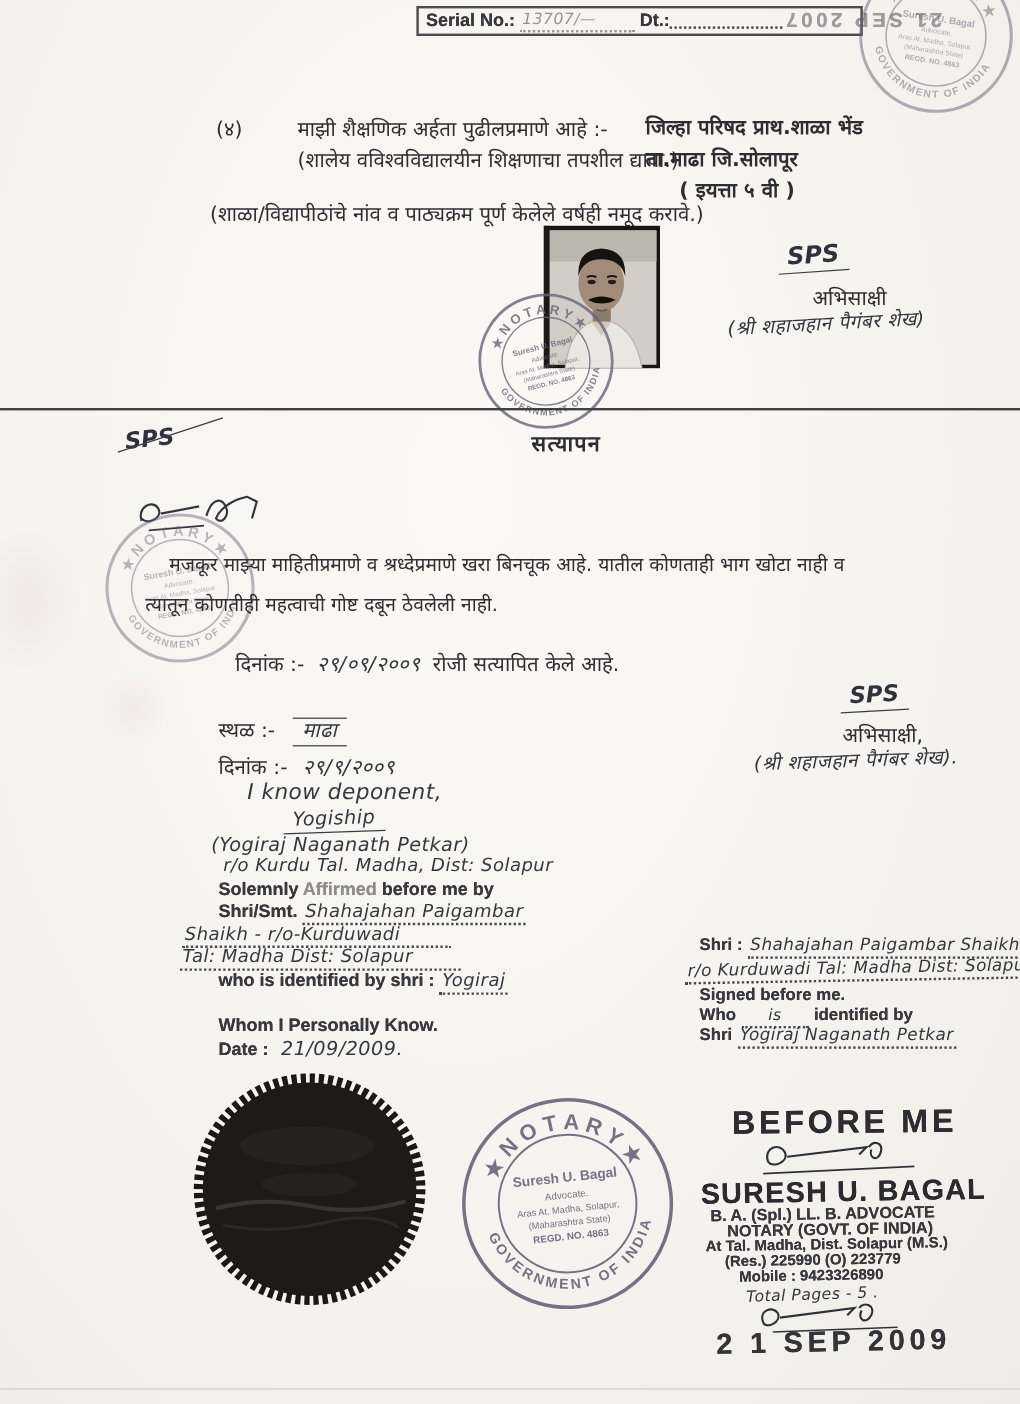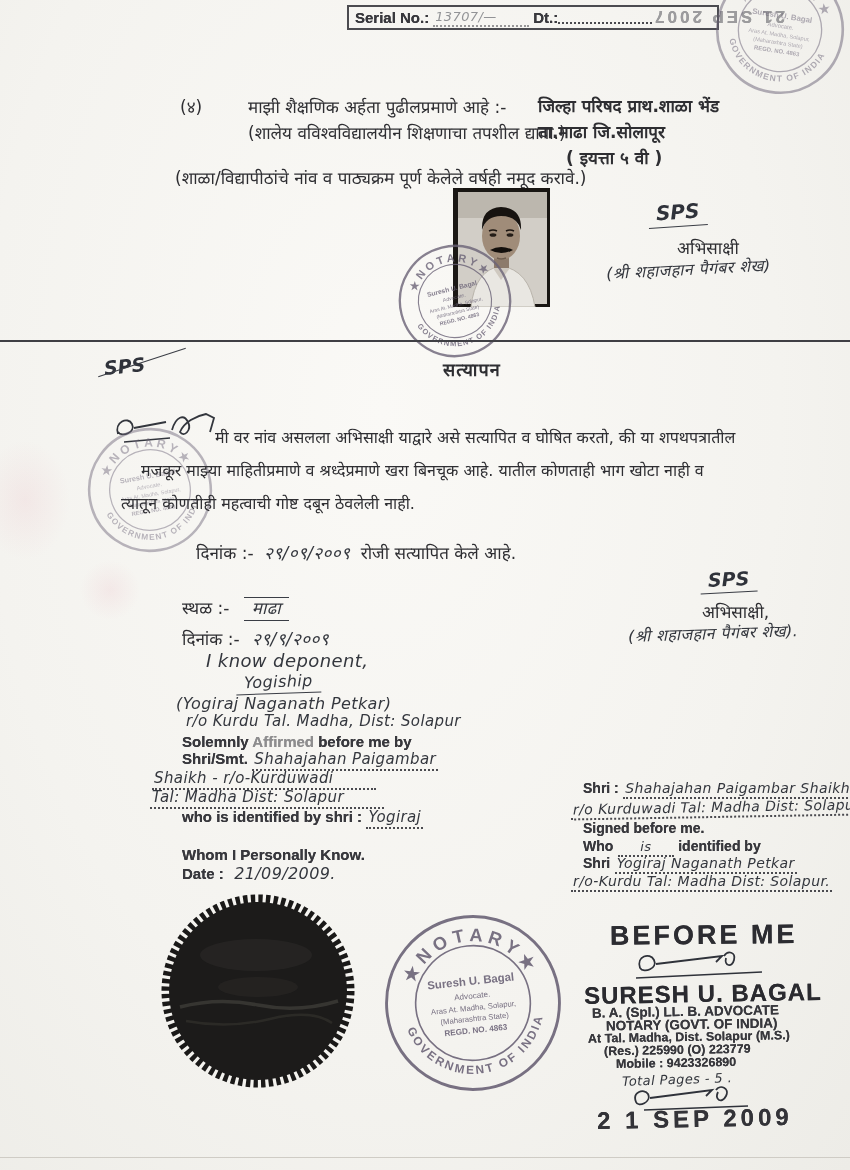--- a/index.html
+++ b/index.html
@@ -124,21 +124,20 @@
     <circle cx="100" cy="100" r="63" fill="none" stroke="currentColor" stroke-width="2"></circle>
     <text font-size="19" font-weight="bold" fill="currentColor"><textPath href="#s3t" startOffset="50%" text-anchor="middle">★  N O T A R Y  ★</textPath></text>
     <text font-size="13" font-weight="bold" letter-spacing="2" fill="currentColor"><textPath href="#s3b" startOffset="50%" text-anchor="middle">GOVERNMENT OF INDIA</textPath></text>
     <text x="100" y="82" text-anchor="middle" font-size="11.5" font-weight="bold" fill="currentColor">Suresh U. Bagal</text>
     <text x="100" y="97" text-anchor="middle" font-size="9" fill="currentColor">Advocate.</text>
     <text x="100" y="110" text-anchor="middle" font-size="8.5" fill="currentColor">Aras At. Madha, Solapur,</text>
     <text x="100" y="122" text-anchor="middle" font-size="8.5" fill="currentColor">(Maharashtra State)</text>
     <text x="100" y="135" text-anchor="middle" font-size="9" font-weight="bold" fill="currentColor">REGD. NO. 4863</text>
   </svg>
 
-  <div class="abs dev" style="left:215px;top:426px;font-size:16px;">मी वर नांव असलला अभिसाक्षी याद्वारे असे सत्यापित व घोषित करतो, की या शपथपत्रातील</div>
   <div class="abs dev" style="left:121px;top:459px;font-size:16px;margin-left:20px;">मजकूर माझ्या माहितीप्रमाणे व श्रध्देप्रमाणे खरा बिनचूक आहे. यातील कोणताही भाग खोटा नाही व</div>
   <div class="abs dev" style="left:121px;top:492px;font-size:16px;">त्यातून कोणतीही महत्वाची गोष्ट दबून ठेवलेली नाही.</div>
 
   <div class="abs" style="left:196px;top:541px;">
     <span class="dev">दिनांक :-</span>
     <span class="hand hand-dk" style="font-size:17px;margin:0 6px;">२९/०९/२००९</span>
     <span class="dev">रोजी सत्यापित केले आहे.</span>
   </div>
 
   <div class="abs" style="left:182px;top:596px;">
@@ -188,21 +187,20 @@
   <div class="abs stampbold" style="left:583px;top:820px;font-size:14px;">Signed before me.</div>
   <div class="abs" style="left:583px;top:837px;">
     <span class="stampbold" style="font-size:14px;">Who</span>
     <span class="hand hand-dk dot-under" style="font-size:13px;min-width:52px;text-align:center;">is</span>
     <span class="stampbold" style="font-size:14px;">identified by</span>
   </div>
   <div class="abs" style="left:583px;top:854px;">
     <span class="stampbold" style="font-size:14px;">Shri</span>
     <span class="hand hand-dk dot-under" style="font-size:14px;">Yogiraj Naganath Petkar</span>
   </div>
-  <div class="abs hand hand-dk dot-under" style="left:571px;top:873px;font-size:14px;min-width:250px;">r/o-Kurdu Tal: Madha Dist: Solapur.</div>
 
   <svg class="abs" style="left:158px;top:891px;" width="200" height="200" viewBox="0 0 200 200">
     <circle cx="100" cy="100" r="92" fill="none" stroke="#1a1918" stroke-width="9" stroke-dasharray="4.4 3.2"></circle>
     <circle cx="100" cy="100" r="89" fill="#1c1b1a"></circle>
     <path d="M 22 116 Q 60 106 100 114 T 180 110" stroke="#4c4a45" stroke-width="3.5" fill="none" opacity=".55"></path>
     <path d="M 28 130 Q 70 138 112 128 T 174 132" stroke="#444239" stroke-width="2.5" fill="none" opacity=".4"></path>
     <ellipse cx="98" cy="64" rx="56" ry="16" fill="#2c2a28" opacity=".6"></ellipse>
     <ellipse cx="100" cy="96" rx="40" ry="10" fill="#33312d" opacity=".35"></ellipse>
   </svg>
 

